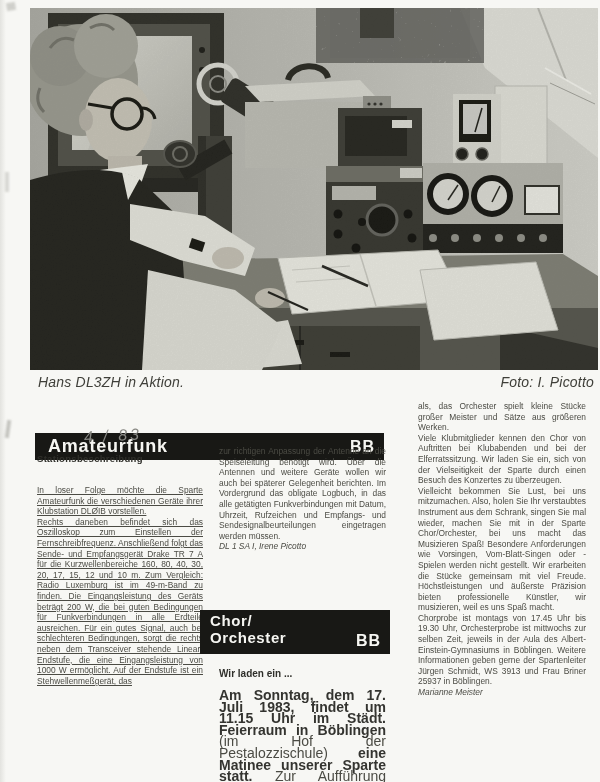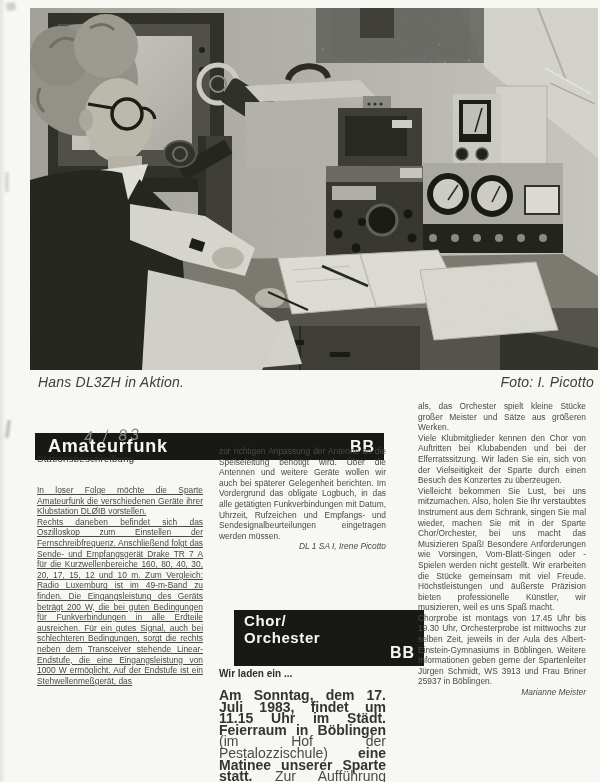--- a/index.html
+++ b/index.html
@@ -19,40 +19,40 @@
   #caption-right{left:420px;top:374px;width:174px;text-align:right;}
   
   .bar{background:#181815;color:#f6f6f2;}
   #bar-amateurfunk{left:35px;top:401px;width:349px;height:27px;margin-top:32px;}
   #bar-amateurfunk .bar-title{
     position:absolute;left:13px;top:3px;font-size:18px;font-weight:900;letter-spacing:.8px;
   }
   #bar-amateurfunk .bar-badge{
     position:absolute;right:9px;top:5px;font-size:16px;font-weight:900;letter-spacing:1px;
   }
-  #box-chor{left:234px;top:610px;width:190px;height:56px;}
+  #box-chor{left:200px;top:610px;width:190px;height:44px;}
   #box-chor .bar-line{position:absolute;left:10px;font-size:15px;font-weight:900;letter-spacing:.6px;}
   #box-chor .l1{top:2px;} #box-chor .l2{top:19px;}
   #box-chor .bar-badge{position:absolute;right:9px;bottom:4px;font-size:16px;font-weight:900;letter-spacing:1px;}
   
   #handwritten{
     left:84px;top:427px;font-size:16px;font-style:italic;color:#8a8a85;
     letter-spacing:3px;transform:rotate(-3deg);
   }
   .margin-mark{width:4px;background:#a9a9a3;filter:blur(1px);opacity:.65;}
   #mark1{left:6px;top:420px;height:18px;transform:rotate(8deg);}
   #mark2{left:5px;top:172px;height:20px;opacity:.4;}
   #mark3{left:7px;top:2px;height:9px;width:8px;opacity:.5;transform:rotate(80deg);}
   
-  .subhead{font-size:9.5px;font-weight:normal;color:#2f2f2a;letter-spacing:.3px;}
+  .subhead{font-size:9.5px;font-weight:bold;color:#2f2f2a;letter-spacing:.3px;}
   #col1-subhead{left:37px;top:453px;}
   .body-col{font-size:8.4px;line-height:10.6px;text-align:justify;color:#4b4b44;}
   #col1-body{left:37px;top:485px;width:166px;text-decoration:underline;}
   #col2{left:219px;top:446px;width:167px;}
-  .signature{font-style:italic;text-align:right;color:#4b4b44;}
+  .signature{font-style:italic;text-align:left;color:#4b4b44;}
   #wir-laden{left:219px;top:668px;font-size:10px;font-weight:bold;color:#2f2f2a;}
   #invite{left:219px;top:690px;width:167px;font-size:14px;line-height:11.6px;text-align:justify;color:#4b4b44;}
   #invite .b{font-weight:bold;color:#343430;}
   #col3{left:418px;top:401px;width:168px;}
   p.bp{margin:0;padding:0;}
   
   #edge-shade{left:0;top:0;width:6px;height:782px;
     background:linear-gradient(to right,#e3e3df,rgba(247,247,244,0));}
 </style>
 </head>

